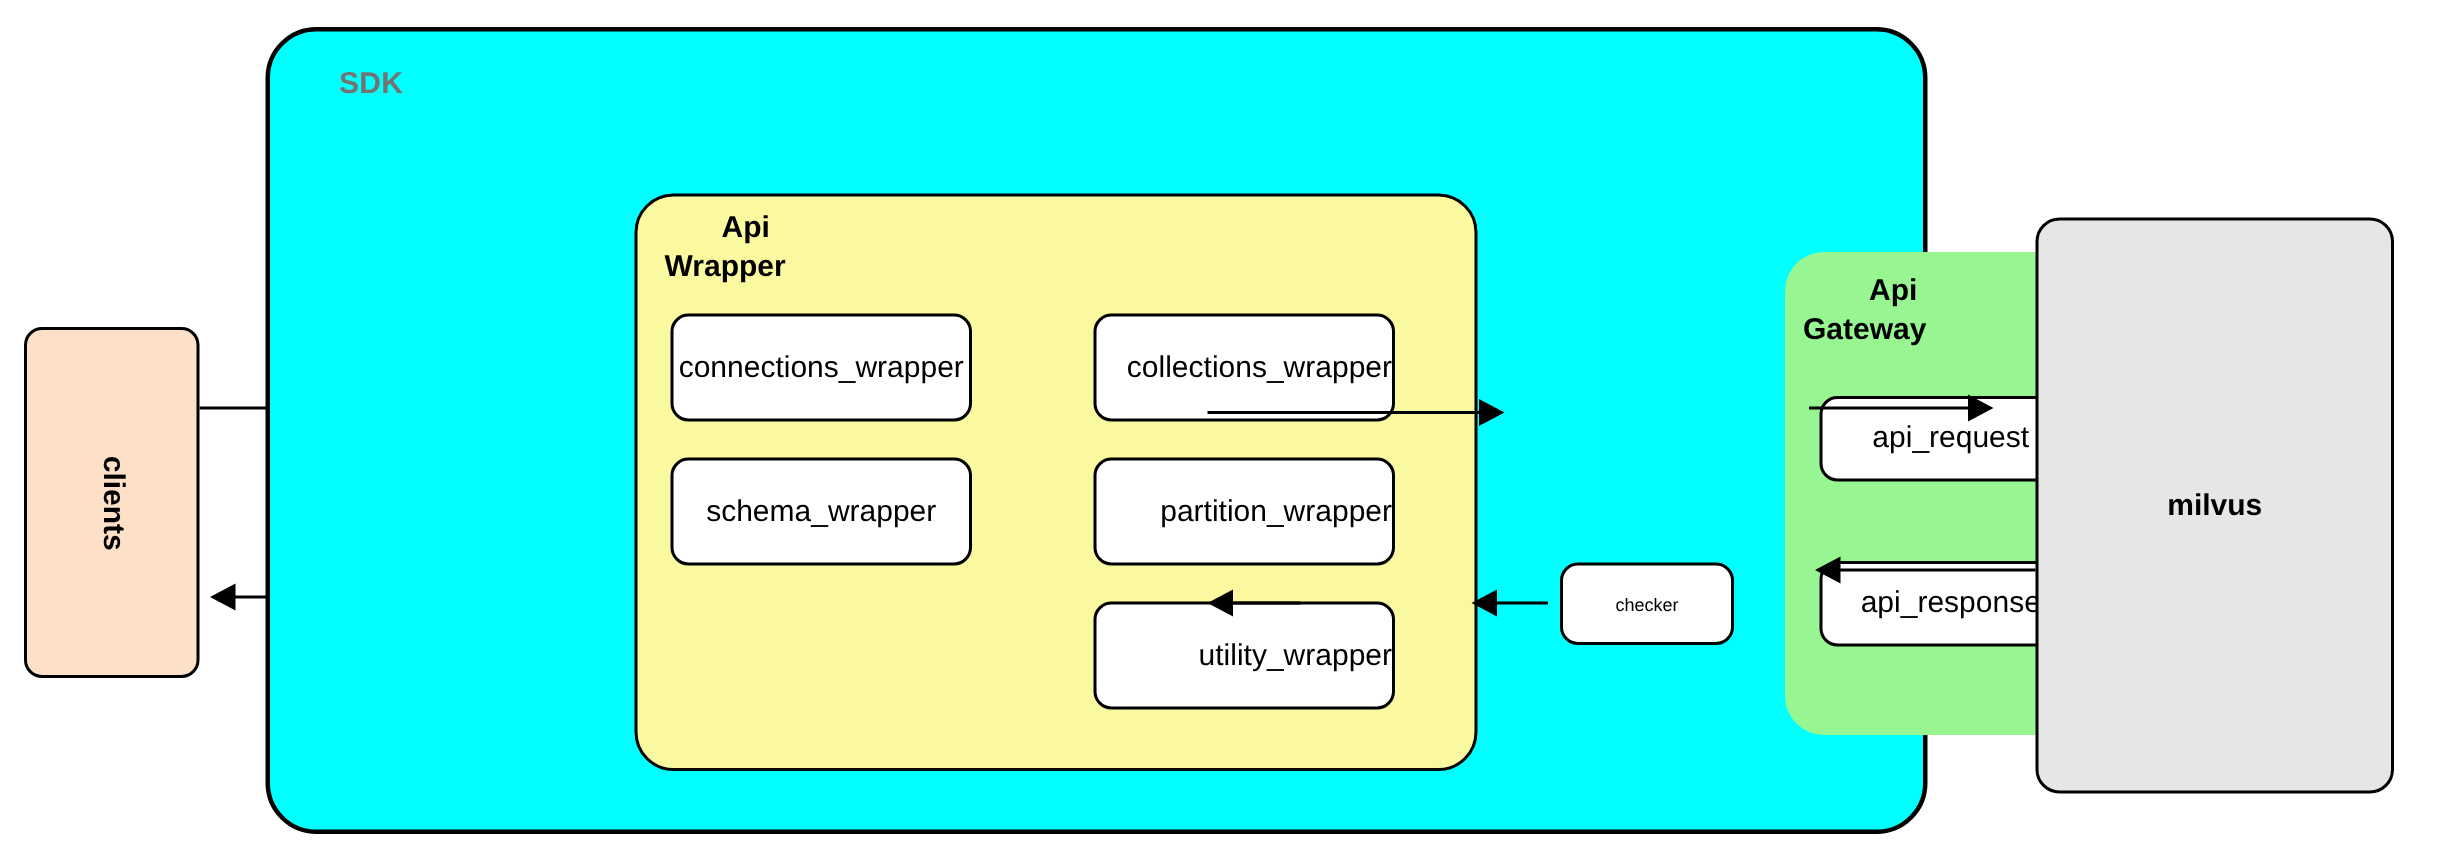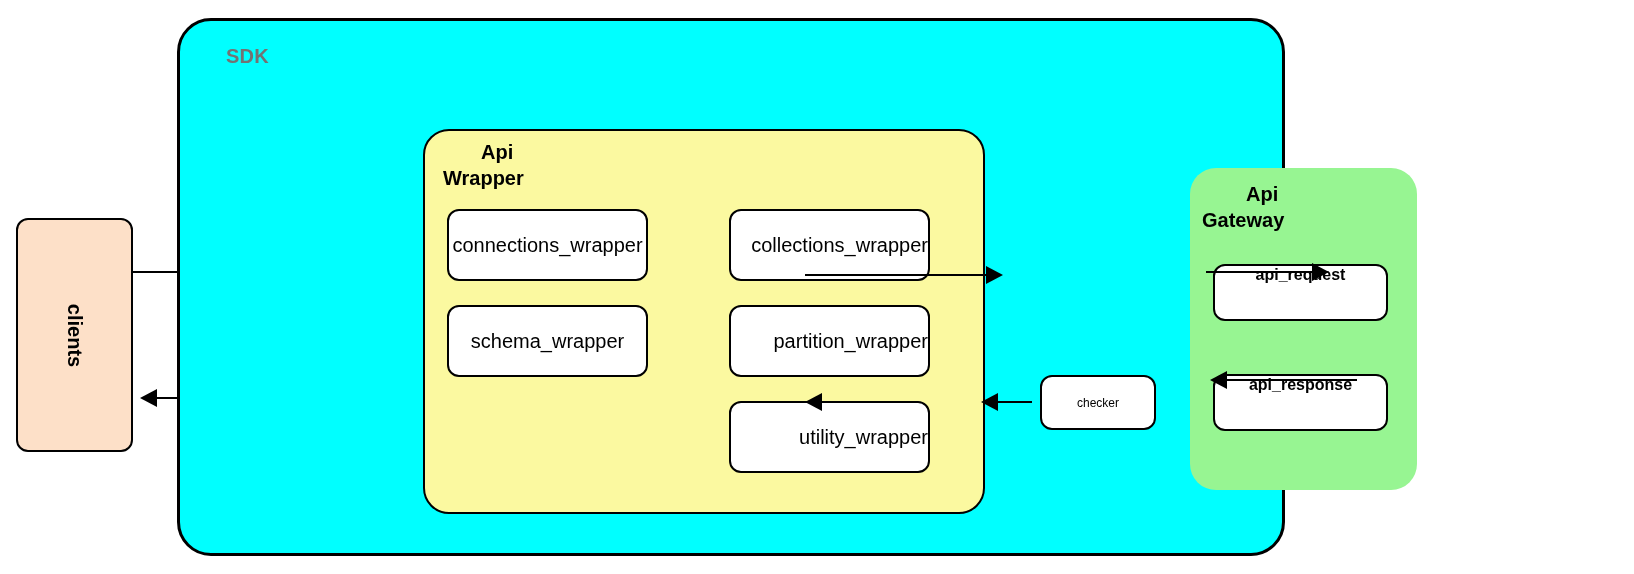--- a/index.html
+++ b/index.html
@@ -111,24 +111,24 @@
   .gw-cell {
     position: absolute;
     box-sizing: border-box;
     left: 23px;
     width: 175px;
     height: 57px;
     border: 2px solid #000000;
     border-radius: 12px;
     background: #ffffff;
     display: flex;
-    justify-content: center;
-    font-size: 16px;
-    color: #000000;
-    font-weight: bold;
+    align-items: center;
+    justify-content: center;
+    font-size: 20px;
+    color: #000000;
   }
   #api-request-box { top: 96px; }
   #api-response-box { top: 206px; }
   
   #checker-box {
     left: 860px;
     top: 354px;
     width: 116px;
     height: 55px;
     display: flex;
@@ -256,14 +256,17 @@
     </div>
 
   </div>
 
   <div class="conn" style="left:1206px; top:271px; width:120px;"></div>
   <div class="arrow-head arrow-right" style="left:1312px; top:263px;"></div>
 
   <div class="conn" style="left:1218px; top:379px; width:139px;"></div>
   <div class="arrow-head arrow-left" style="left:1210px; top:371px;"></div>
 
+  <div class="box" id="milvus-box">
+    <span>milvus</span>
+  </div>
 
 </div>
 
 </body></html>

